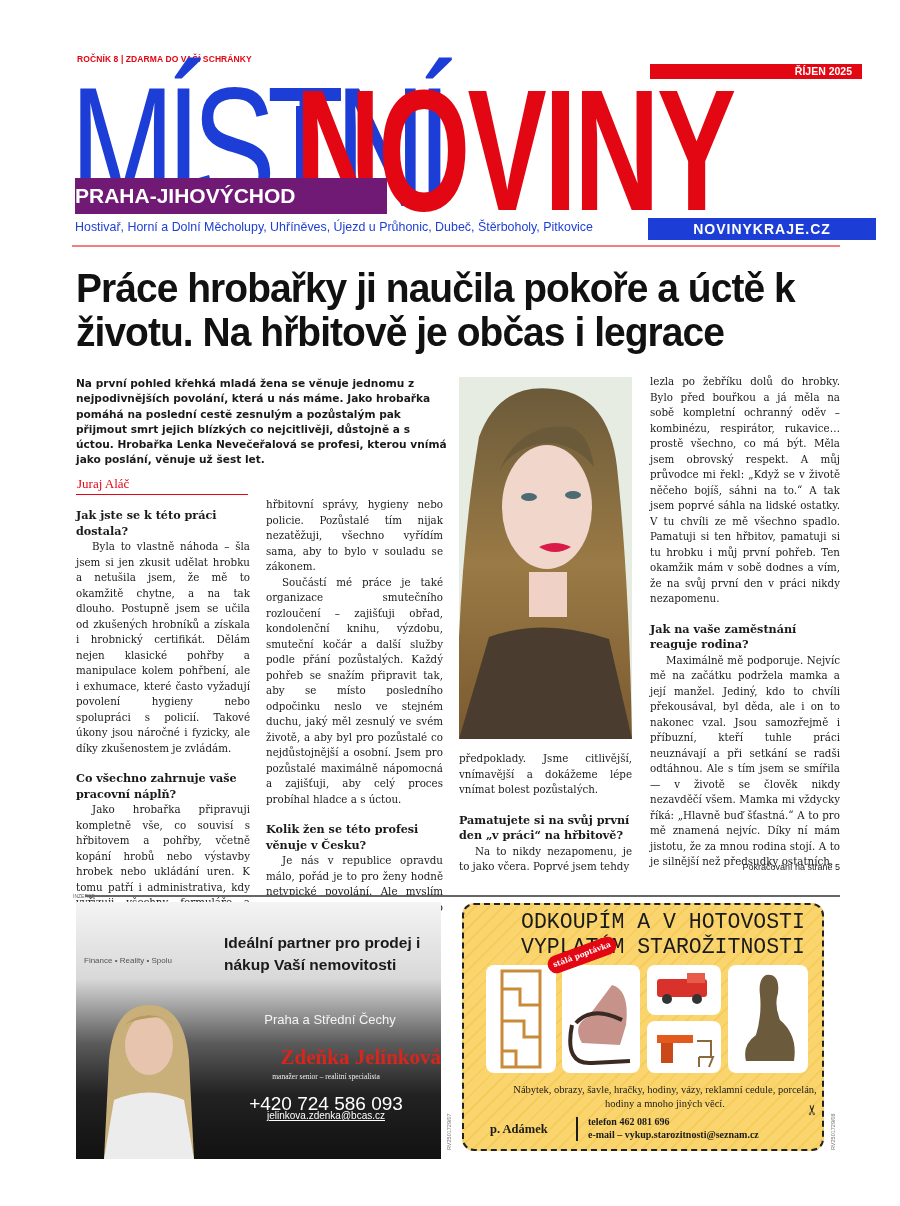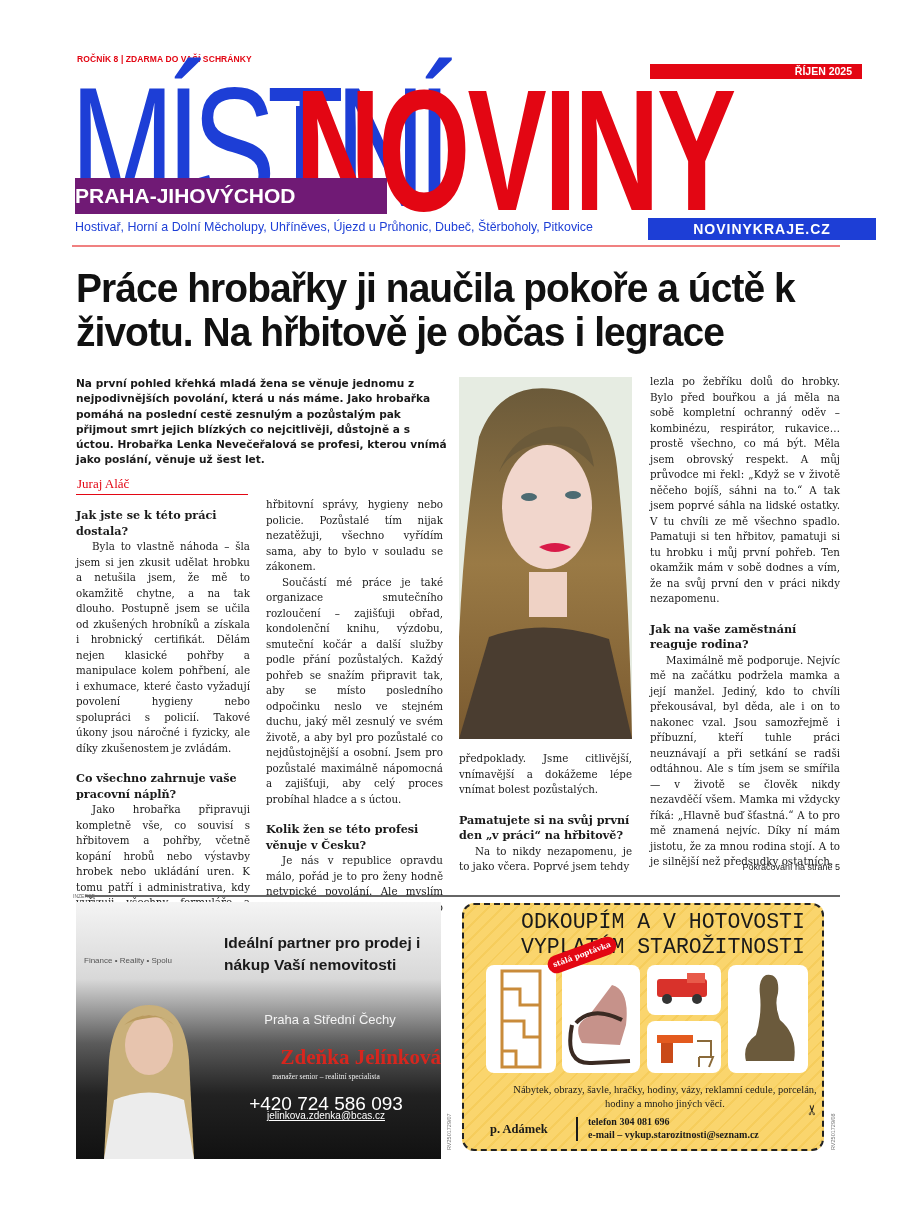--- a/index.html
+++ b/index.html
@@ -198,17 +198,17 @@
     </svg>
   </div>
   <div class="abs ad2-img" style="left:264px; top:60px; width:80px; height:108px;">
     <svg width="80" height="108" viewBox="0 0 80 108">
       <path d="M38 10 Q52 8 50 28 Q46 40 52 55 Q70 70 66 96 L18 96 Q14 80 28 70 Q34 50 32 30 Q30 14 38 10 Z" fill="#6b5a3c"></path>
     </svg>
   </div>
   <div class="abs ad2-desc">Nábytek, obrazy, šavle, hračky, hodiny, vázy, reklamní cedule, porcelán, hodiny a mnoho jiných věcí.</div>
   <div class="abs ad2-contact-name">p. Adámek</div>
   <div class="abs ad2-sep"></div>
-  <div class="abs ad2-phone">telefon 304 081 696</div>
+  <div class="abs ad2-phone">telefon 462 081 696</div>
   <div class="abs ad2-email">e-mail – vykup.starozitnosti@seznam.cz</div>
   <div class="abs ad2-scissors">✂</div>
 </div>
 <div class="abs ad-code" style="left:830px; top:1150px;">RV2501729/08</div>
 
 </body></html>

